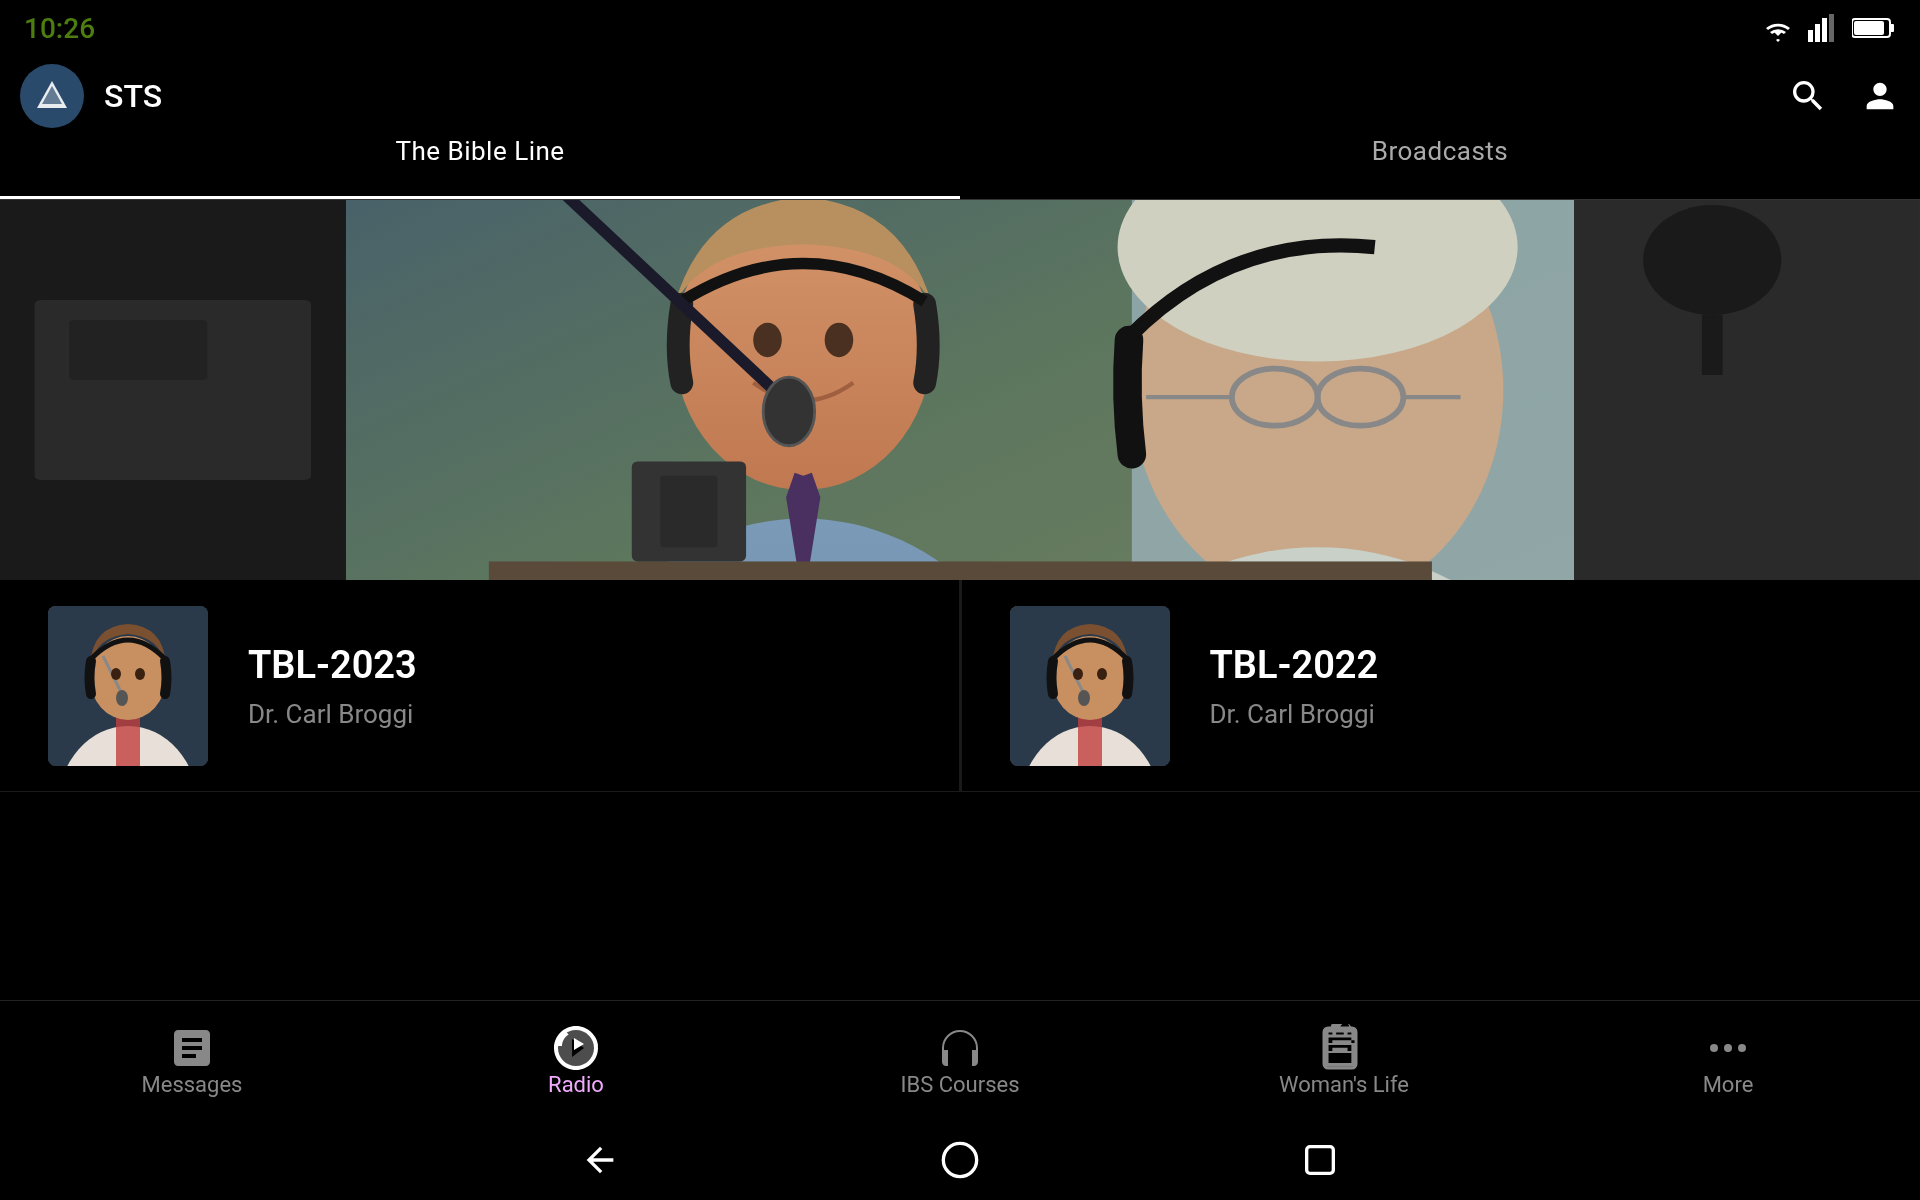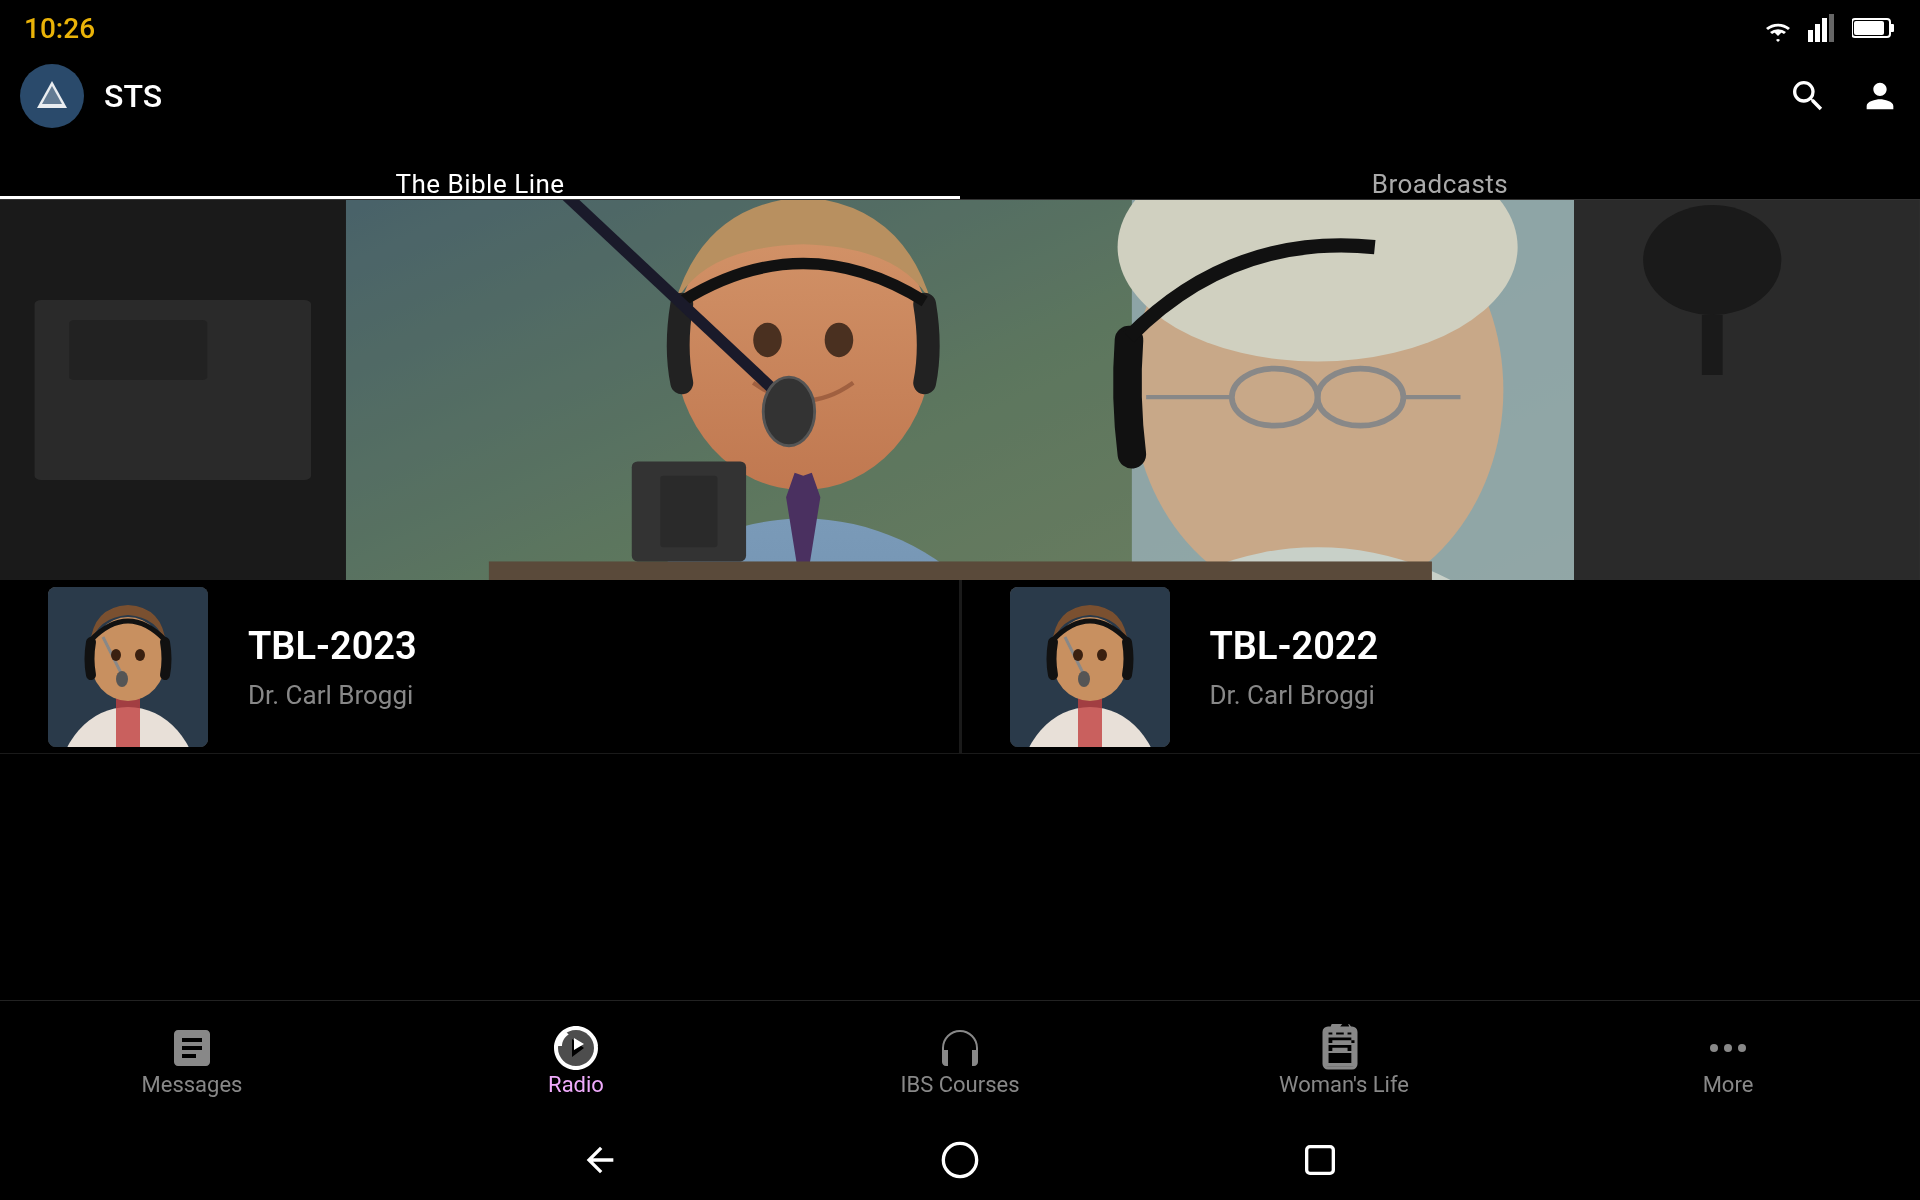--- a/index.html
+++ b/index.html
@@ -18,21 +18,21 @@
       display: flex;
       justify-content: space-between;
       align-items: center;
       padding: 8px 24px;
       height: 56px;
       background: #000;
     }
     .status-time {
       font-size: 28px;
       font-weight: 500;
-      color: #eab308;
+      color: #4d7c0f;
     }
     .status-icons {
       display: flex;
       align-items: center;
       gap: 12px;
     }
     .status-icons svg {
       fill: #fff;
     }
 
@@ -84,21 +84,21 @@
     
     .tabs {
       display: flex;
       background: #000;
       border-bottom: 1px solid #333;
       height: 64px;
     }
     .tab {
       flex: 1;
       display: flex;
-      align-items: flex-end;
+      align-items: flex-start;
       justify-content: center;
       font-size: 26px;
       font-weight: 400;
       color: #aaa;
       cursor: pointer;
       position: relative;
       letter-spacing: 0.5px;
     }
     .tab.active {
       color: #fff;
@@ -144,21 +144,21 @@
     }
     .hero-right {
       width: 18%;
       background: #333;
     }
 
     
     .grid-section {
       display: flex;
       background: #000;
-      height: 174px;
+      height: 212px;
       border-bottom: 1px solid #1a1a1a;
     }
     .grid-item {
       flex: 1;
       display: flex;
       align-items: center;
       padding: 40px 48px;
       gap: 40px;
       border-right: 1px solid #1a1a1a;
       cursor: pointer;

